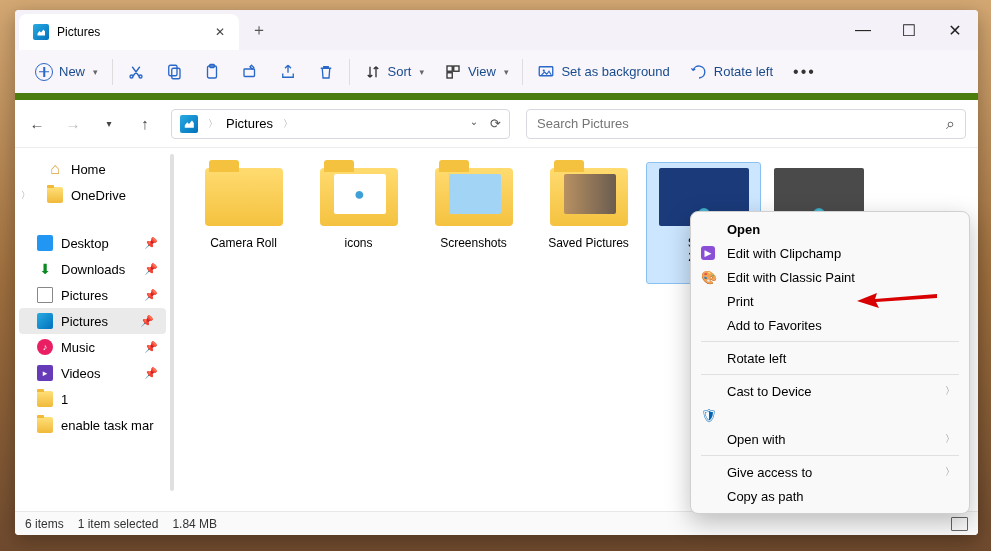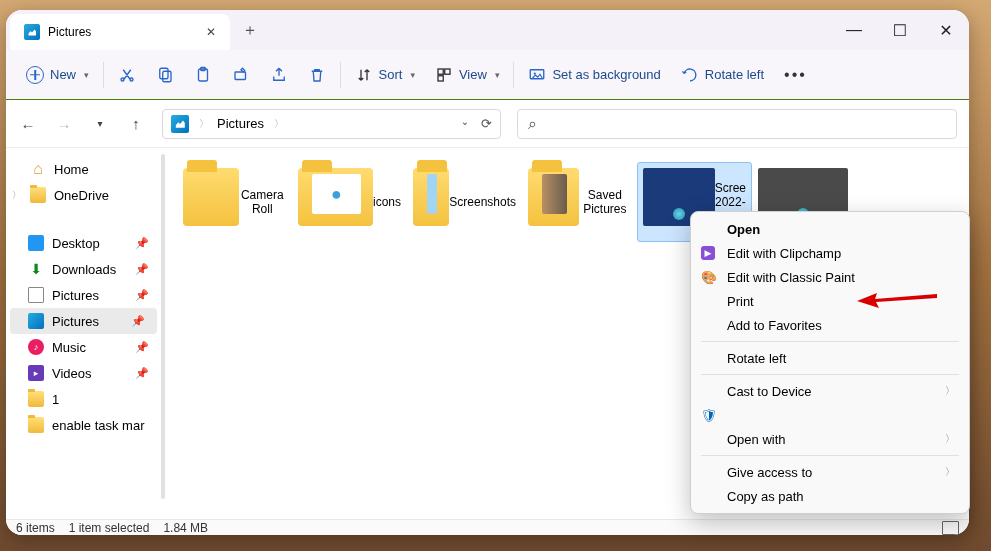--- a/index.html
+++ b/index.html
@@ -1,26 +1,26 @@
 <!DOCTYPE html>
 <html><head>
   <meta charset="utf-8">
   <style>
     * { box-sizing: border-box; margin: 0; padding: 0; font-family: "Segoe UI", sans-serif; }
     body { width: 991px; height: 551px; background: linear-gradient(to bottom, #d4a873 0%, #a0703f 50%, #6f4a2e 100%); overflow: hidden; position: relative; }
-    .window { position: absolute; top: 10px; left: 6px; width: 963px; height: 525px; background: #fff; border-radius: 16px; box-shadow: 0 5px 20px rgba(0,0,0,.3); display: flex; flex-direction: column; overflow: hidden; }
+    .window { position: absolute; top: 10px; left: 15px; width: 963px; height: 525px; background: #fff; border-radius: 4px; box-shadow: 0 5px 20px rgba(0,0,0,.3); display: flex; flex-direction: column; overflow: hidden; }
     .titlebar { height: 40px; display: flex; align-items: stretch; background: #f5f1f8; }
     .tab { display: flex; align-items: center; gap: 8px; padding: 0 14px; background: #fff; border-top-right-radius: 8px; border-top-left-radius: 8px; margin-top: 4px; margin-left: 4px; width: 220px; font-size: 12px; }
     .tab-icon { width: 16px; height: 16px; background: linear-gradient(135deg,#29abe2,#0071bc); border-radius: 2px; position: relative; }
     .tab-icon::after { content: ""; position: absolute; inset: 3px; background: #fff; clip-path: polygon(15% 65%, 35% 40%, 50% 55%, 75% 25%, 90% 45%, 90% 85%, 15% 85%); }
     .tab-close { margin-left: auto; font-size: 12px; color: #444; cursor: pointer; }
     .newtab { display: flex; align-items: center; justify-content: center; width: 40px; font-size: 16px; color: #555; }
     .wincontrols { margin-left: auto; display: flex; }
     .wc { width: 46px; display: flex; align-items: center; justify-content: center; color: #222; }
-    .toolbar { height: 50px; background: #f9f6fb; display: flex; align-items: center; padding: 0 10px; gap: 0; border-bottom: 1px solid #4d7c0f; }
+    .toolbar { height: 50px; background: #f9f6fb; display: flex; align-items: center; padding: 0 10px; gap: 0; border-bottom: 7px solid #4d7c0f; }
     .tbtn { display: flex; align-items: center; gap: 6px; padding: 6px 10px; color: #1a4b8c; font-size: 13px; border-radius: 4px; cursor: pointer; }
     .tbtn svg { width: 18px; height: 18px; }
     .tsep { width: 1px; height: 26px; background: #ddd; margin: 0 4px; }
     .icon-new { width: 18px; height: 18px; border: 1.5px solid #2968c8; border-radius: 50%; position: relative; }
     .icon-new::before, .icon-new::after { content: ""; position: absolute; background: #2968c8; }
     .icon-new::before { width: 10px; height: 1.5px; top: 50%; left: 50%; transform: translate(-50%,-50%); }
     .icon-new::after { width: 1.5px; height: 10px; top: 50%; left: 50%; transform: translate(-50%,-50%); }
     .chev { font-size: 9px; color: #666; margin-left: 2px; }
     .more-dots { font-size: 16px; letter-spacing: 2px; color: #333; }
     .navrow { height: 48px; display: flex; align-items: center; padding: 0 12px; gap: 16px; border-bottom: 1px solid #ececec; }
@@ -30,51 +30,51 @@
     .addr-icon { width: 18px; height: 18px; background: linear-gradient(135deg,#29abe2,#0071bc); border-radius: 2px; position: relative;}
     .addr-icon::after { content:""; position:absolute; inset:3px; background:#fff; clip-path: polygon(15% 65%, 35% 40%, 50% 55%, 75% 25%, 90% 45%, 90% 85%, 15% 85%);}
     .caret { color: #888; font-size: 10px; margin-left: 2px; }
     .addr-actions { margin-left: auto; display: flex; gap: 12px; color: #555;}
     .search { width: 440px; display: flex; align-items: center; border: 1px solid #d8d8e0; border-radius: 4px; padding: 5px 10px; }
     .search input { border: none; outline: none; flex: 1; font-size: 13px; background: transparent;}
     .body { flex: 1; display: flex; overflow: hidden; }
     .sidebar { width: 155px; padding: 6px 0; font-size: 13px; overflow: hidden;}
     .side-group { padding: 2px 0;}
     .sitem { display: flex; align-items: center; gap: 8px; padding: 5px 8px 5px 22px; cursor: pointer; position: relative; }
-    .sitem.top { padding-left: 24px;}
+    .sitem.top { padding-left: 32px;}
     .sitem.selected { background: #eaeaea; border-radius: 4px; margin: 0 4px; padding-left: 18px;}
     .sitem .expand { position: absolute; left: 6px; font-size: 9px; color: #888;}
     .pin { margin-left: auto; color: #888; font-size: 11px; margin-right: 4px;}
     .sicon { width: 16px; height: 16px; flex-shrink: 0; display: flex; align-items: center; justify-content: center;}
     .sicon.home::before { content: "⌂"; font-size: 16px; color: #d9a13b;}
     .sicon.folder { background: linear-gradient(to bottom, #ffe07a, #f0b93a); border-radius: 2px; position: relative;}
     .sicon.folder::before { content:""; position:absolute; top:-2px; left:0; width:7px; height:3px; background:#f0b93a; border-radius:1px 1px 0 0;}
     .sicon.desktop{ background: #2196f3; border-radius:2px;}
     .sicon.download::before{content:"⬇";color:#09891e;font-size:14px;}
     .sicon.doc{background:#fff;border:1px solid #888;border-radius:1px;}
     .sicon.pic{background:linear-gradient(135deg,#29abe2,#0071bc);border-radius:2px;}
     .sicon.music{background:#e91e63;border-radius:50%;position:relative;}
     .sicon.music::after{content:"♪";color:#fff;font-size:9px;position:absolute;inset:0;display:flex;align-items:center;justify-content:center;}
     .sicon.video{background:#673ab7;border-radius:2px;position:relative;}
     .sicon.video::after{content:"▸";color:#fff;font-size:9px;position:absolute;inset:0;display:flex;align-items:center;justify-content:center;}
     .vsplit { width: 6px; background:#fff; position:relative;}
     .vsplit::after{content:"";position:absolute;left:0;top:6px;bottom:20px;width:4px;background:#e0e0e0;border-radius:3px;}
     .content { flex: 1; padding: 14px 10px; display: flex; flex-wrap: wrap; align-content: flex-start; gap: 0; }
-    .filetile { width: 115px; display: flex; flex-direction: row; align-items: center; padding: 6px; font-size: 12px; text-align: center; cursor: pointer;}
+    .filetile { width: 115px; display: flex; flex-direction: column; align-items: center; padding: 6px; font-size: 12px; text-align: center; cursor: pointer;}
     .filetile.selected { background: #cce6ff; border: 1px solid #8bc1f0; border-radius: 3px; padding: 5px;}
     .foldericon { width: 78px; height: 58px; background: linear-gradient(to bottom, #ffdb70, #f4c23f); border-radius: 4px; position: relative; margin-bottom: 10px;}
     .foldericon::before{content:"";position:absolute;top:-8px;left:4px;width:30px;height:12px;background:#f4c23f;border-radius:3px 3px 0 0;}
     .foldericon .thumb { position: absolute; left: 14px; top: 6px; right: 12px; bottom: 12px; background:#fff; border-radius: 2px; overflow: hidden;}
     .foldericon .thumb.photos { background: linear-gradient(to right, #b89062, #6a5c4f);}
     .foldericon .thumb.screens { background: #a2d4f5;}
     .foldericon .thumb.icons::after{content:"●";color:#3fa0d8;font-size:18px;display:flex;align-items:center;justify-content:center;height:100%;}
     .imgicon { width: 90px; height: 58px; background: #1a3a7a; border-radius:2px; margin-bottom:10px; position:relative; overflow: hidden;}
     .imgicon::after{content:"";position:absolute;bottom:6px;left:50%;transform:translateX(-50%);width:12px;height:12px;background:radial-gradient(circle,#6dd5ed,#2193b0);border-radius:50%;}
     .imgicon.dark { background: #4a4a4a;}
-    .statusbar { height: 16px; border-top: 1px solid #e8e8e8; display: flex; align-items: center; padding: 0 10px; font-size: 12px; gap: 14px; color: #333; background:#fafafa;}
+    .statusbar { height: 24px; border-top: 1px solid #e8e8e8; display: flex; align-items: center; padding: 0 10px; font-size: 12px; gap: 14px; color: #333; background:#fafafa;}
     .statusbar .sbicon{margin-left:auto;width:17px;height:14px;border:1px solid #666;border-radius:1px;position:relative;}
     .ctxmenu { position: absolute; top: 211px; left: 690px; width: 280px; background: #f9f9f9; border: 1px solid #d0d0d0; border-radius: 8px; box-shadow: 0 8px 25px rgba(0,0,0,.25); padding: 5px 0; font-size: 13px; z-index: 100;}
     .mitem { display: flex; align-items: center; padding: 4px 14px 4px 36px; cursor: pointer; position: relative; height: 24px;}
     .mitem .micon { position: absolute; left: 10px; width: 16px; height: 16px; display:flex;align-items:center;justify-content:center;font-size:13px;}
     .mitem .sub { margin-left: auto; color: #666; font-size: 10px;}
     .msep { height: 1px; background: #e0e0e0; margin: 4px 10px;}
     .arrow-annot { position: absolute; top: 284px; left: 855px; z-index: 200; pointer-events: none;}
     .arrow-annot svg { width: 85px; height: 30px;}
   </style>
 </head>
@@ -182,20 +182,21 @@
       <span class="addr-icon"></span>
       <span class="caret">〉</span>
       <span>Pictures</span>
       <span class="caret">〉</span>
       <div class="addr-actions">
         <span style="font-size:10px">⌄</span>
         <span>⟳</span>
       </div>
     </div>
     <div class="search">
+      <input type="text" placeholder="Search Pictures" style="">
       <span style="color:#555">⌕</span>
     </div>
   </div>
 
   <div class="body">
     <div class="sidebar">
       <div class="side-group">
         <div class="sitem top">
             <span class="sicon home"></span>
             <span>Home</span>

